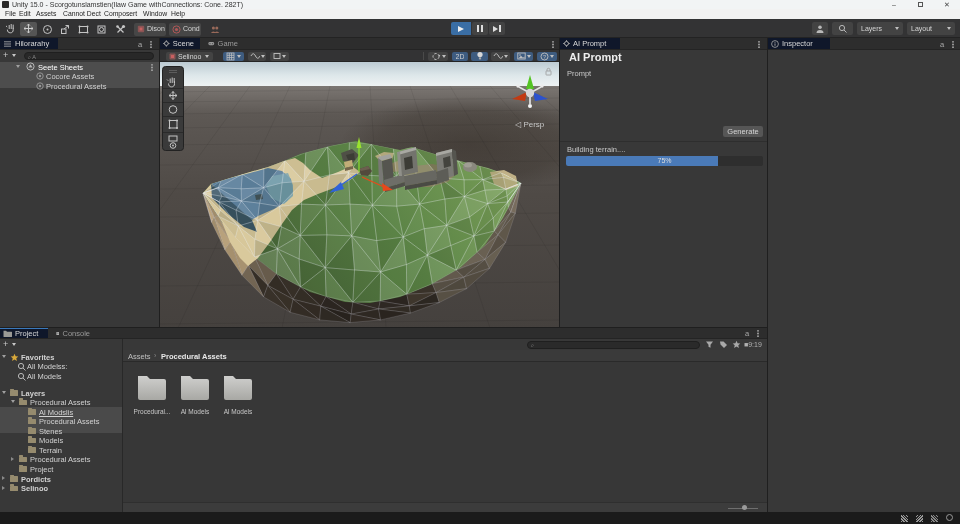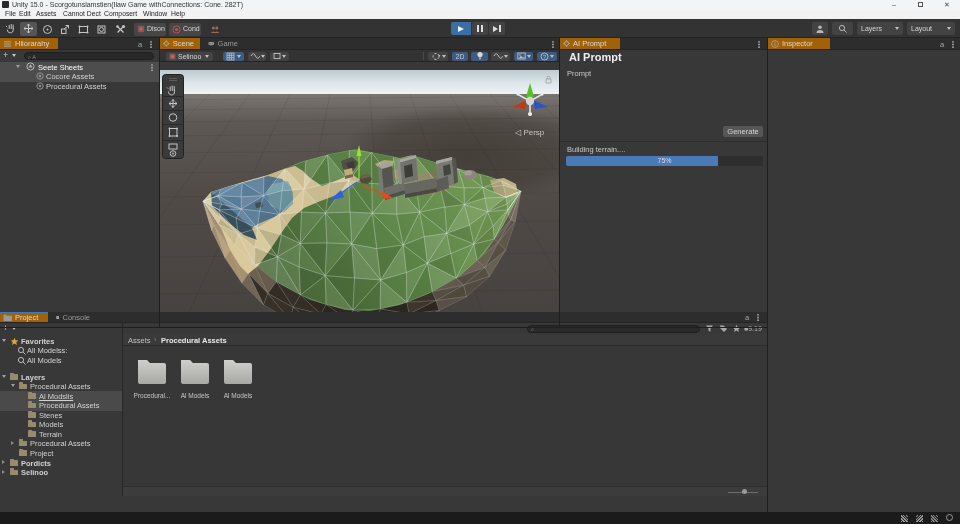--- a/index.html
+++ b/index.html
@@ -1,24 +1,24 @@
 <!DOCTYPE html>
 <html><head><meta charset="utf-8">
 <style>
 * { margin:0; padding:0; box-sizing:border-box; }
 html,body { width:960px; height:524px; }
 body { font-family:"Liberation Sans",sans-serif; background:#383838; overflow:hidden; position:relative; }
 .abs { position:absolute; }
 .tabbar { background:#2d2d2d; border-bottom:1px solid #242424; }
-.tab { position:absolute; top:0; height:100%; background:#a16207; color:#d8d8d8; font-size:7.5px; display:flex; align-items:center; padding:0 6px; gap:3px; }
+.tab { position:absolute; top:0; height:100%; background:#0f172a; color:#d8d8d8; font-size:7.5px; display:flex; align-items:center; padding:0 6px; gap:3px; }
 .tab.inactive { background:transparent; color:#999; }
 .vline { position:absolute; width:1px; background:#1f1f1f; }
 .hline { position:absolute; height:1px; background:#1f1f1f; }
 .btn { position:absolute; background:#464646; border-radius:2px; color:#d6d6d6; display:flex; align-items:center; justify-content:center; font-size:7px; }
-.tree-row { position:absolute; left:0; width:100%; height:20px; font-size:7.5px; color:#d2d2d2; white-space:nowrap; }
+.tree-row { position:absolute; left:0; width:100%; height:26px; font-size:7.5px; color:#d2d2d2; white-space:nowrap; }
 .tfold { position:absolute; width:8px; height:5.5px; background:#968b6e; border-radius:0.5px; top:2px; }
 .tfold:before { content:""; position:absolute; left:0; top:-1.5px; width:3.5px; height:1.5px; background:#968b6e; border-radius:0.5px 0.5px 0 0; }
 .arr { position:absolute; top:2.5px; width:0; height:0; border-left:2.5px solid transparent; border-right:2.5px solid transparent; border-top:3.5px solid #a0a0a0; }
 .arrr { position:absolute; top:2px; width:0; height:0; border-top:2.5px solid transparent; border-bottom:2.5px solid transparent; border-left:3.5px solid #8a8a8a; }
 .dd { display:inline-block; width:0; height:0; border-left:2.2px solid transparent; border-right:2.2px solid transparent; border-top:3px solid #c0c0c0; }
 </style></head>
 <body>
 
 <div class="abs" style="left:0;top:0;width:960px;height:9px;background:#f2f4f5;">
   <div class="abs" style="left:2px;top:1px;width:7px;height:7px;background:#2a2a2a;border-radius:1px;"></div>
@@ -297,21 +297,21 @@
         <span class="dd"></span>
       </div>
     <div class="btn" style="left:377px;top:1.5px;width:20px;height:9px;background:#3e5c80;gap:1px;">
         <svg width="9" height="9" viewBox="0 0 9 9" style="display:block">
           <circle cx="4.5" cy="4.5" r="3.5" fill="none" stroke="#c0c0c0" stroke-width="0.9"></circle>
           <text x="4.5" y="6.6" font-size="5.5" fill="#c0c0c0" text-anchor="middle" font-family="Liberation Sans">?</text>
         </svg>
         <span class="dd"></span>
       </div>
   </div>
-  <div class="abs" style="left:0;top:24px;width:400px;height:266px;margin-top:8px;">
+  <div class="abs" style="left:0;top:24px;width:400px;height:266px;">
       <svg width="400" height="266" viewBox="0 0 400 266" style="display:block">
 <defs>
 <linearGradient id="sky" x1="0" y1="0" x2="0" y2="1">
 <stop offset="0" stop-color="#bccbd3"></stop>
 <stop offset="0.55" stop-color="#dde7ea"></stop>
 <stop offset="1" stop-color="#eef2f3"></stop>
 </linearGradient>
 <linearGradient id="gnd" x1="0" y1="0" x2="0" y2="1">
 <stop offset="0" stop-color="#7b7672"></stop>
 <stop offset="0.12" stop-color="#5d5854"></stop>
@@ -708,21 +708,21 @@
     <div class="abs" style="left:183px;top:1.5px;">
         <svg width="4" height="9" viewBox="0 0 4 9" style="display:block">
           <circle cx="2" cy="1.8" r="0.9" fill="#aaa"></circle>
           <circle cx="2" cy="4.5" r="0.9" fill="#aaa"></circle>
           <circle cx="2" cy="7.2" r="0.9" fill="#aaa"></circle>
         </svg>
       </div>
   </div>
 </div>
 
-<div class="abs" style="left:0;top:312px;width:768px;height:184px;background:#383838;">
+<div class="abs" style="left:0;top:328px;width:768px;height:184px;background:#383838;">
   <div class="abs tabbar" style="left:0;top:0;width:768px;height:11px;">
     <div class="tab" style="left:0;width:48px;padding-left:3px;border-top:1px solid #3a79bb;"><svg width="9" height="9" viewBox="0 0 9 9" style="display:block">
           <path d="M0.5 1.8 h2.6 l0.9 1 h4.5 a0.6 0.6 0 0 1 0.6 0.6 v4 a0.6 0.6 0 0 1 -0.6 0.6 h-7.4 a0.6 0.6 0 0 1 -0.6 -0.6 z" fill="#9a9a96"></path>
         </svg>Project</div>
     <div class="tab inactive" style="left:50px;width:46px;"><svg width="8" height="9" viewBox="0 0 8 9" style="display:block">
           <rect x="0.8" y="1" width="6.4" height="7" rx="0.6" fill="#b0b0b0"></rect>
           <line x1="2" y1="3" x2="6" y2="3" stroke="#555" stroke-width="0.7"></line>
           <line x1="2" y1="4.5" x2="6" y2="4.5" stroke="#555" stroke-width="0.7"></line>
         </svg>Console</div>
     <div class="abs" style="left:745px;top:1px;font-size:7.5px;color:#aaa;">a</div>

